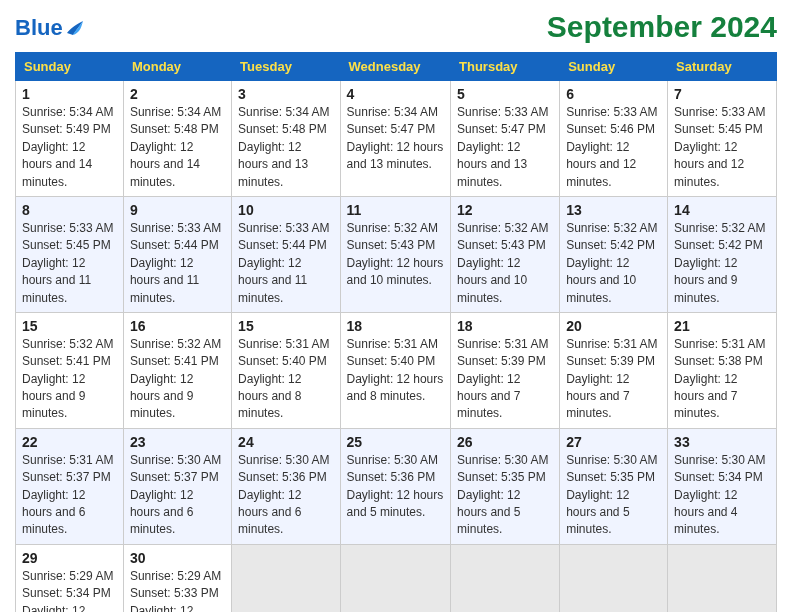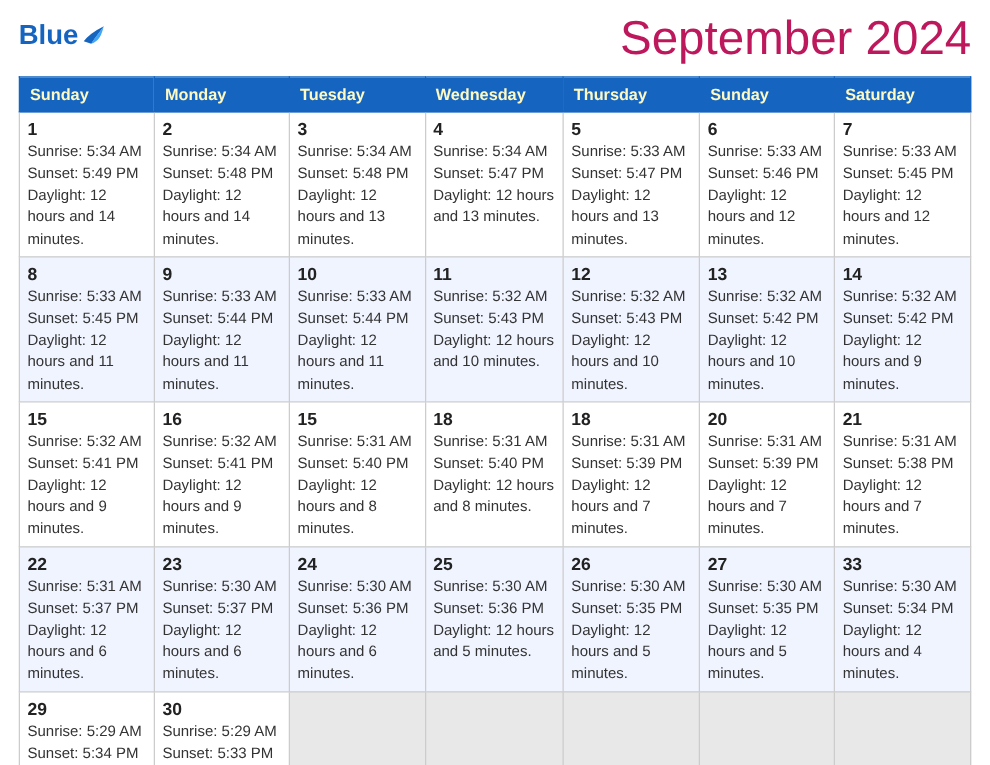--- a/index.html
+++ b/index.html
@@ -33,37 +33,37 @@
     .logo-blue { color: #1565c0; }
     .logo-bird {
       width: 20px;
       height: 18px;
       margin-left: 2px;
     }
     .title-section {
       text-align: right;
     }
     .month-year {
-      font-size: 38px;
-      font-weight: normal;
-      color: #be185d;
+      font-size: 30px;
+      font-weight: bold;
+      color: #15803d;
     }
     .location {
       font-size: 16px;
       color: #555;
       margin-top: 2px;
     }
     .calendar {
       width: 100%;
       border-collapse: collapse;
       font-size: 11px;
     }
     .calendar th {
       background: #1565c0;
-      color: #fef9c3;
+      color: #fde047;
       text-align: left;
       padding: 6px 8px;
       font-size: 13px;
       font-weight: bold;
       border: 1px solid #1565c0;
     }
     .calendar td {
       border: 1px solid #ccc;
       vertical-align: top;
       padding: 5px 6px;

